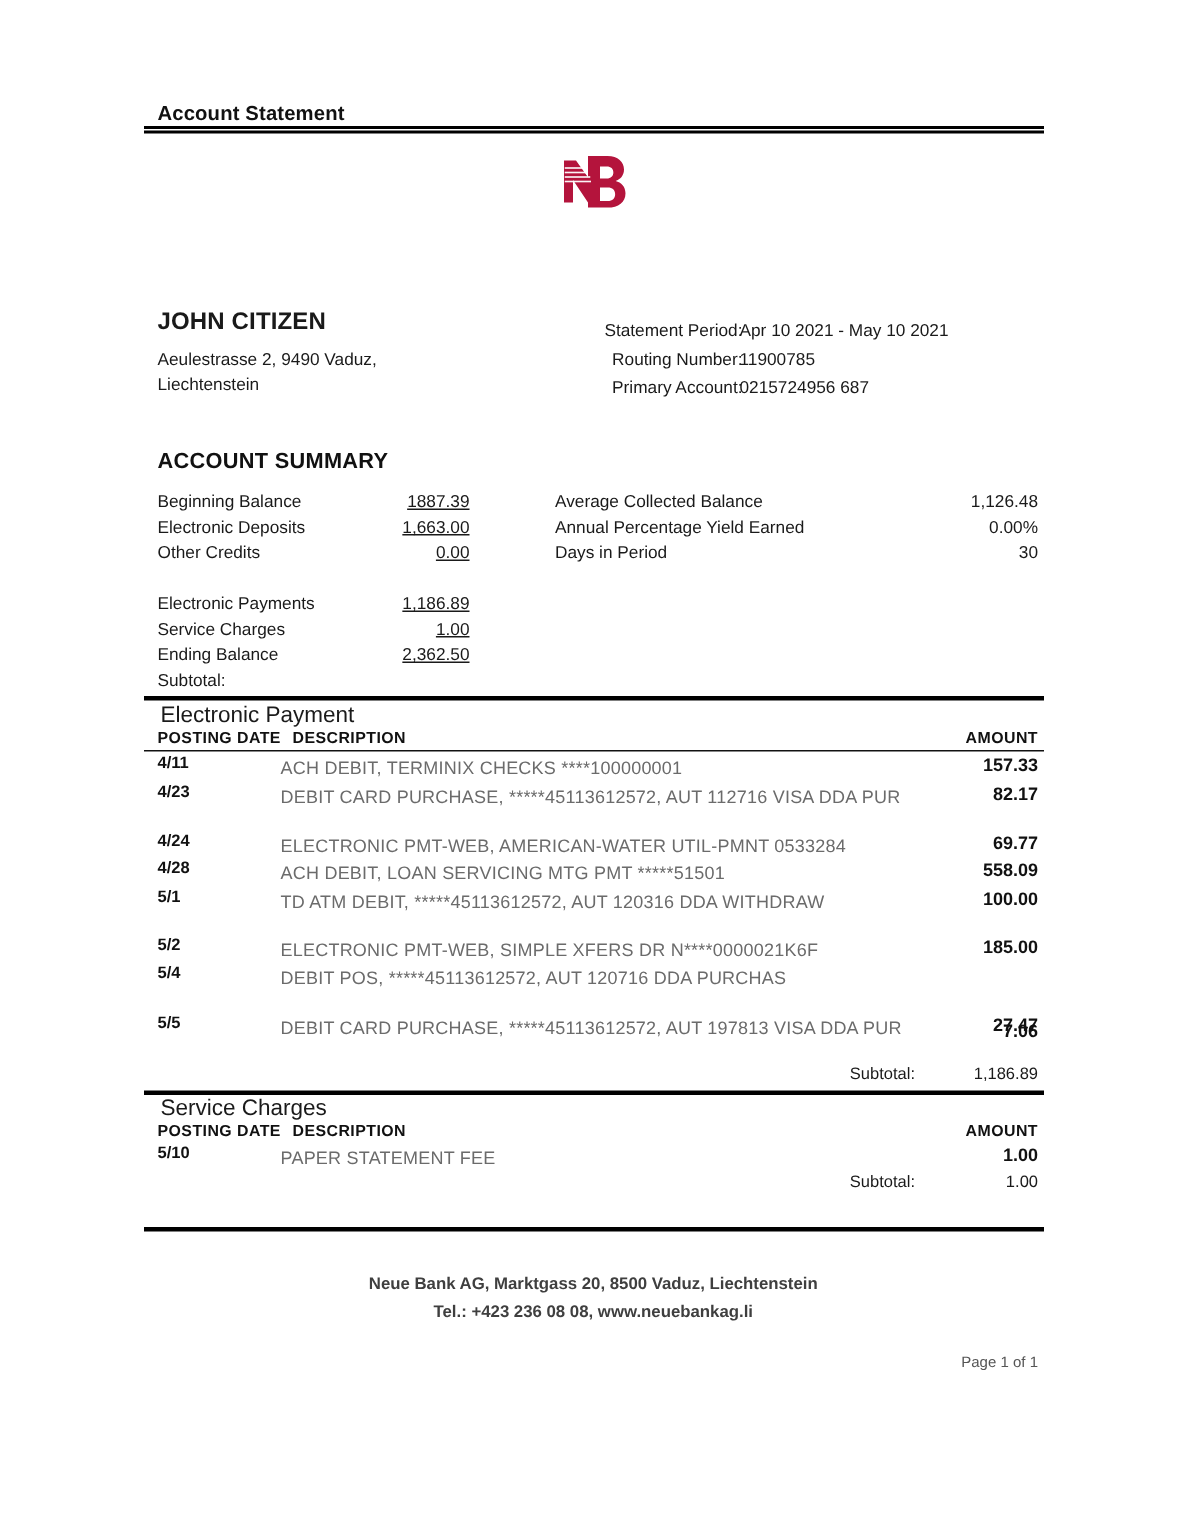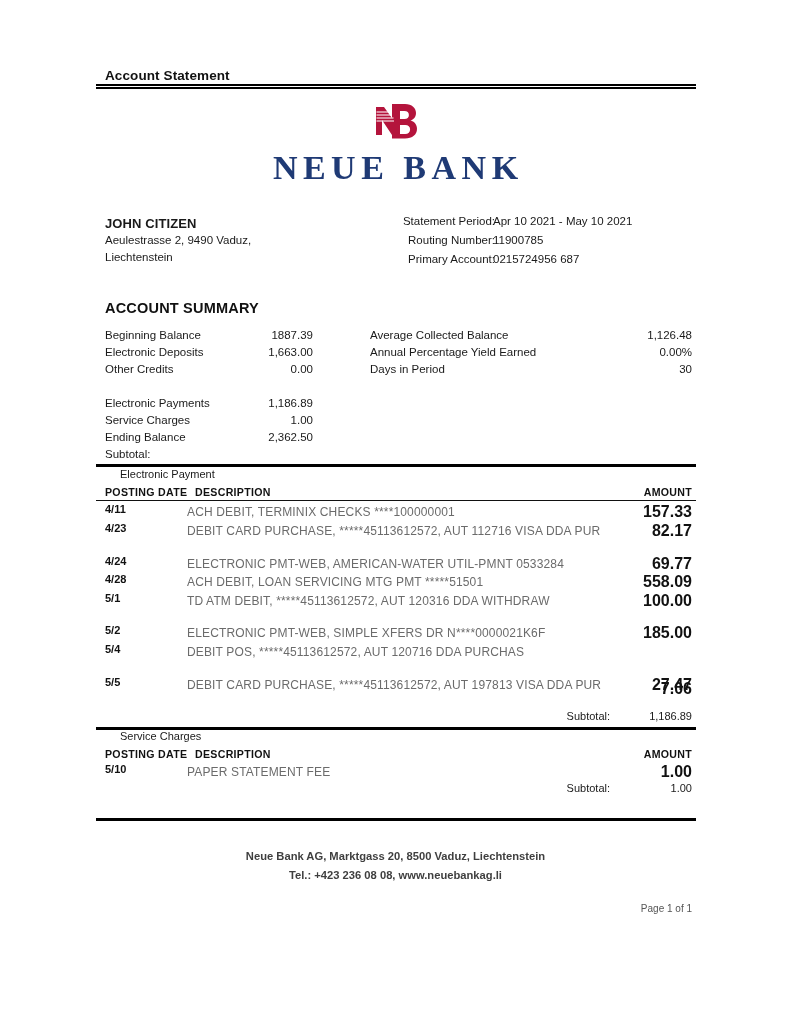--- a/index.html
+++ b/index.html
@@ -83,21 +83,21 @@
   }
 
   
   .cust {
     position: absolute;
     left: 105px;
     font-size: 11.5px;
     color: #1a1a1a;
     white-space: nowrap;
   }
-  .cust.name { top: 216px; font-weight: bold; font-size: 13px; letter-spacing: 0.1px;}
+  .cust.name { top: 206px; font-weight: bold; font-size: 16px; letter-spacing: 0.1px;}
   .cust.addr1 { top: 234px; }
   .cust.addr2 { top: 251px; }
 
   .meta-row {
     position: absolute;
     font-size: 11.5px;
     color: #1a1a1a;
     white-space: nowrap;
   }
   .meta-label {
@@ -127,29 +127,29 @@
     font-size: 11.5px;
     white-space: nowrap;
   }
   .sum-value {
     position: absolute;
     font-size: 11.5px;
     text-align: right;
     white-space: nowrap;
   }
   .sum-left-label  { left: 105px; }
-  .sum-left-value  { left: 193px; width: 120px; }
+  .sum-left-value  { left: 193px; width: 120px; text-decoration: underline; }
   .sum-right-label { left: 370px; }
   .sum-right-value { left: 572px; width: 120px; }
 
   
   .tbl-caption {
     position: absolute;
-    left: 120px;
-    font-size: 11px;
+    left: 107px;
+    font-size: 15px;
     color: #1a1a1a;
   }
   .col-head {
     position: absolute;
     font-size: 10.6px;
     font-weight: bold;
     letter-spacing: 0.3px;
     color: #111;
   }
   .col-head.date { left: 105px; }
@@ -169,21 +169,21 @@
     font-size: 12px;
     color: #6b6b6b;
     letter-spacing: 0.15px;
     white-space: nowrap;
   }
   .txn-amt {
     position: absolute;
     left: 562px;
     width: 130px;
     text-align: right;
-    font-size: 16px;
+    font-size: 12px;
     font-weight: bold;
     color: #111;
   }
 
   .sub-label {
     position: absolute;
     left: 430px;
     width: 180px;
     text-align: right;
     font-size: 11px;
@@ -233,21 +233,20 @@
                  M26 10 v8 h4.5 c2.8 0 4.4 -1.6 4.4 -4 c0 -2.5 -1.6 -4 -4.4 -4 z
                  M26 24 v9 h5.2 c3.1 0 4.9 -1.8 4.9 -4.5 c0 -2.8 -1.8 -4.5 -4.9 -4.5 z"></path>
       </g>
       <g stroke="#ffffff" stroke-width="1.1" opacity="0.95">
         <line x1="2.5" y1="11" x2="15.5" y2="11"></line>
         <line x1="2.5" y1="14" x2="17.5" y2="14"></line>
         <line x1="2.5" y1="17" x2="19.5" y2="17"></line>
         <line x1="2.5" y1="20" x2="20" y2="20"></line>
       </g>
     </svg>
-    <span class="logo-word">NEUE BANK</span>
   </div>
 
   <div class="cust name">JOHN CITIZEN</div>
   <div class="cust addr1">Aeulestrasse 2, 9490 Vaduz,</div>
   <div class="cust addr2">Liechtenstein</div>
 
   <div class="meta-row" style="top:215px">
     <span class="meta-label">Statement Period:</span>
     <span class="meta-value">Apr 10 2021 - May 10 2021</span>
   </div>

